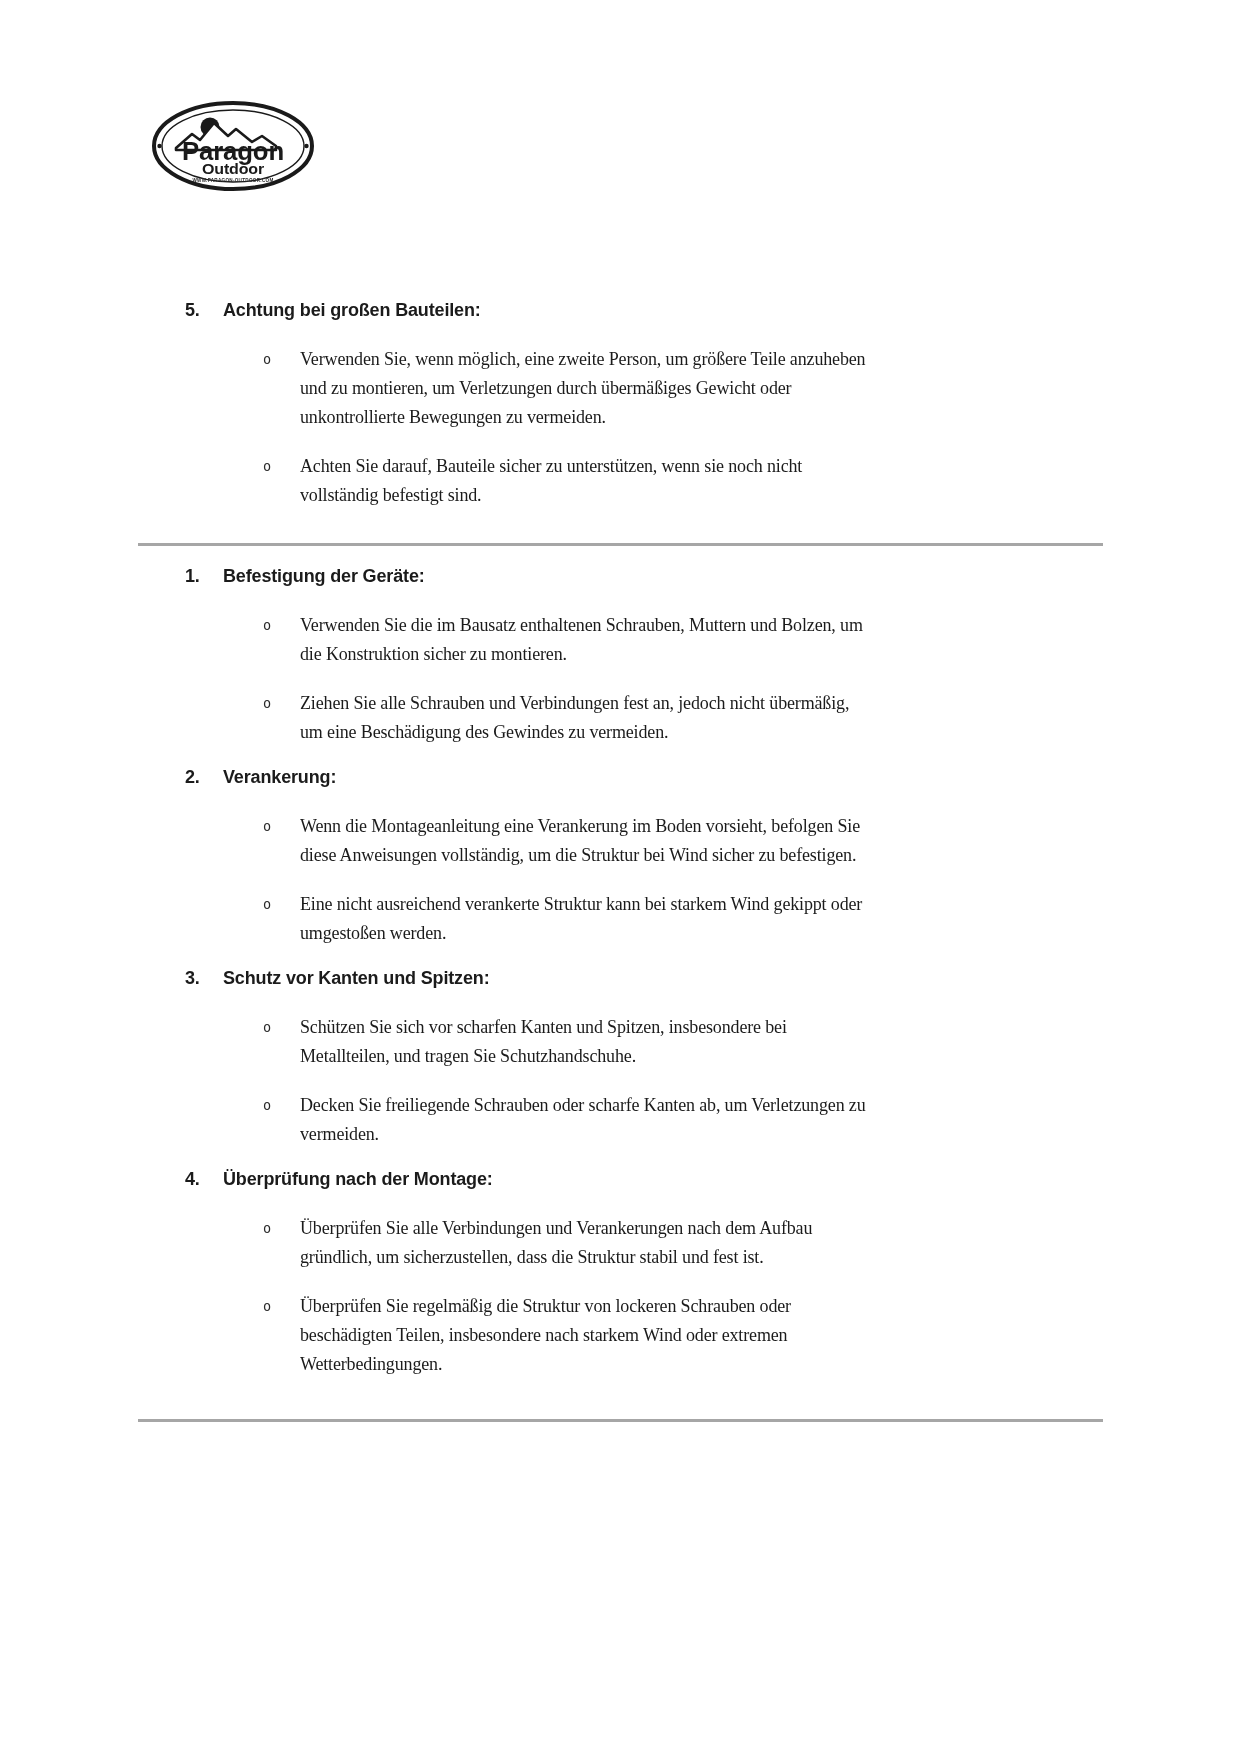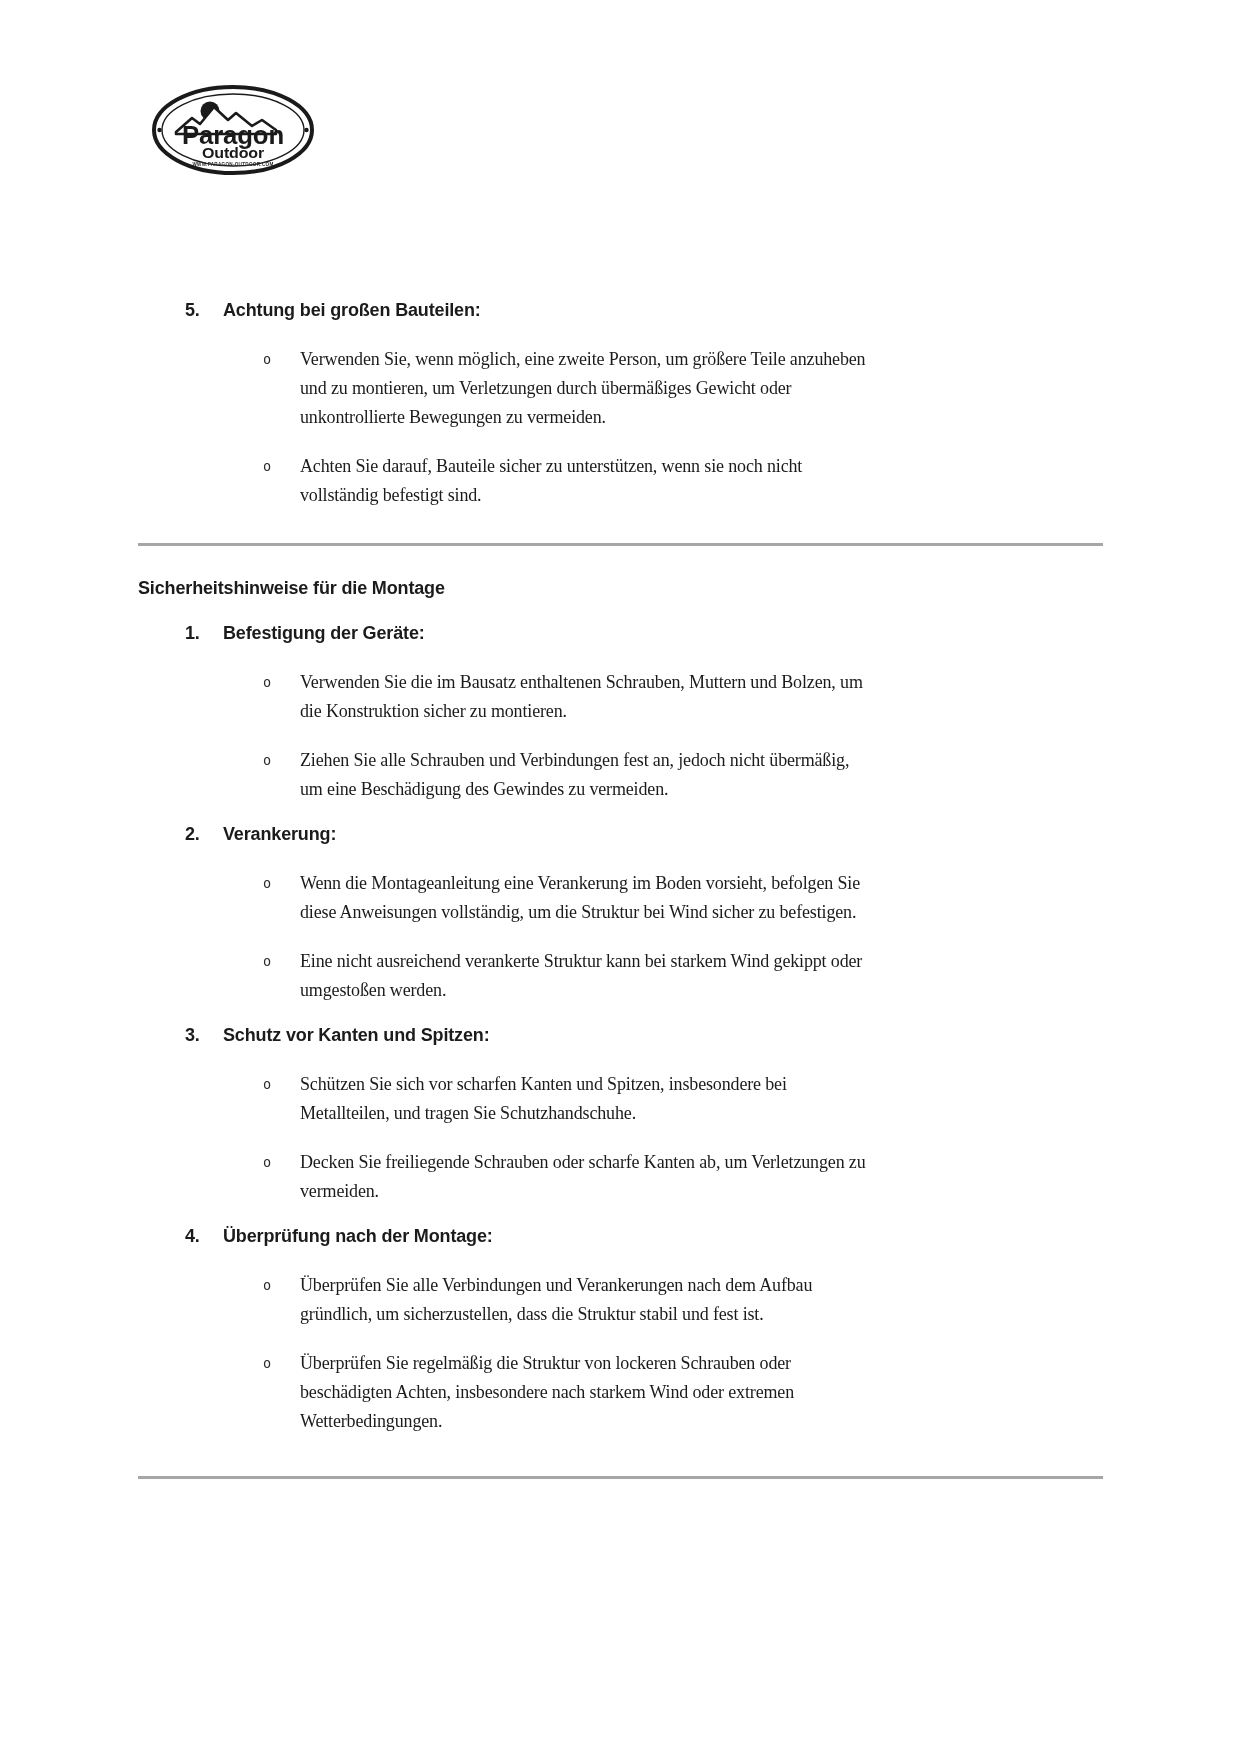--- a/index.html
+++ b/index.html
@@ -9,21 +9,21 @@
     margin:0 auto;
     background:#ffffff;
     font-family:"Liberation Sans","DejaVu Sans",sans-serif;
     color:#1b1b1b;
     font-size:18px;
     line-height:29px;
     letter-spacing:-0.15px;
     overflow:hidden;
     box-sizing:border-box;
   }
-  .logo-wrap { position:absolute; left:150px; top:84px; width:166px; height:92px; }
+  .logo-wrap { position:absolute; left:150px; top:100px; width:166px; height:92px; }
   .logo-wrap svg { display:block; }
 
   .content { padding:0 137px 0 138px; }
   .spacer-top { height:296px; }     
 
   .num-row { display:flex; margin-left:47px; margin-top:16px; font-weight:bold; }
   .num-row.first { margin-top:0; }
   .num { width:38px; flex:0 0 38px; }
   .num-title { margin:0; font-size:18px; font-weight:bold; line-height:29px; display:inline; }
 
@@ -91,21 +91,20 @@
       </div>
       <div class="bullet-row">
         <span class="bullet-marker">o</span>
         <p class="bullet-text">Achten Sie darauf, Bauteile sicher zu unterstützen, wenn sie noch nicht
 vollständig befestigt sind.</p>
       </div>
     </div>
 
     <hr class="divider">
 
-    <h2 class="section-heading">Sicherheitshinweise für die Montage</h2>
 
     <div>
       <div class="num-row">
         <span class="num">1.</span>
         <h3 class="num-title">Befestigung der Geräte:</h3>
       </div>
       <div class="bullet-row">
         <span class="bullet-marker">o</span>
         <p class="bullet-text">Verwenden Sie die im Bausatz enthaltenen Schrauben, Muttern und Bolzen, um
 die Konstruktion sicher zu montieren.</p>
@@ -157,20 +156,20 @@
         <h3 class="num-title">Überprüfung nach der Montage:</h3>
       </div>
       <div class="bullet-row">
         <span class="bullet-marker">o</span>
         <p class="bullet-text">Überprüfen Sie alle Verbindungen und Verankerungen nach dem Aufbau
 gründlich, um sicherzustellen, dass die Struktur stabil und fest ist.</p>
       </div>
       <div class="bullet-row">
         <span class="bullet-marker">o</span>
         <p class="bullet-text">Überprüfen Sie regelmäßig die Struktur von lockeren Schrauben oder
-beschädigten Achten, insbesondere nach starkem Wind oder extremen
+beschädigten Teilen, insbesondere nach starkem Wind oder extremen
 Wetterbedingungen.</p>
       </div>
     </div>
 
     <hr class="divider bottom">
   </div>
 </div>
 
 </body></html>

